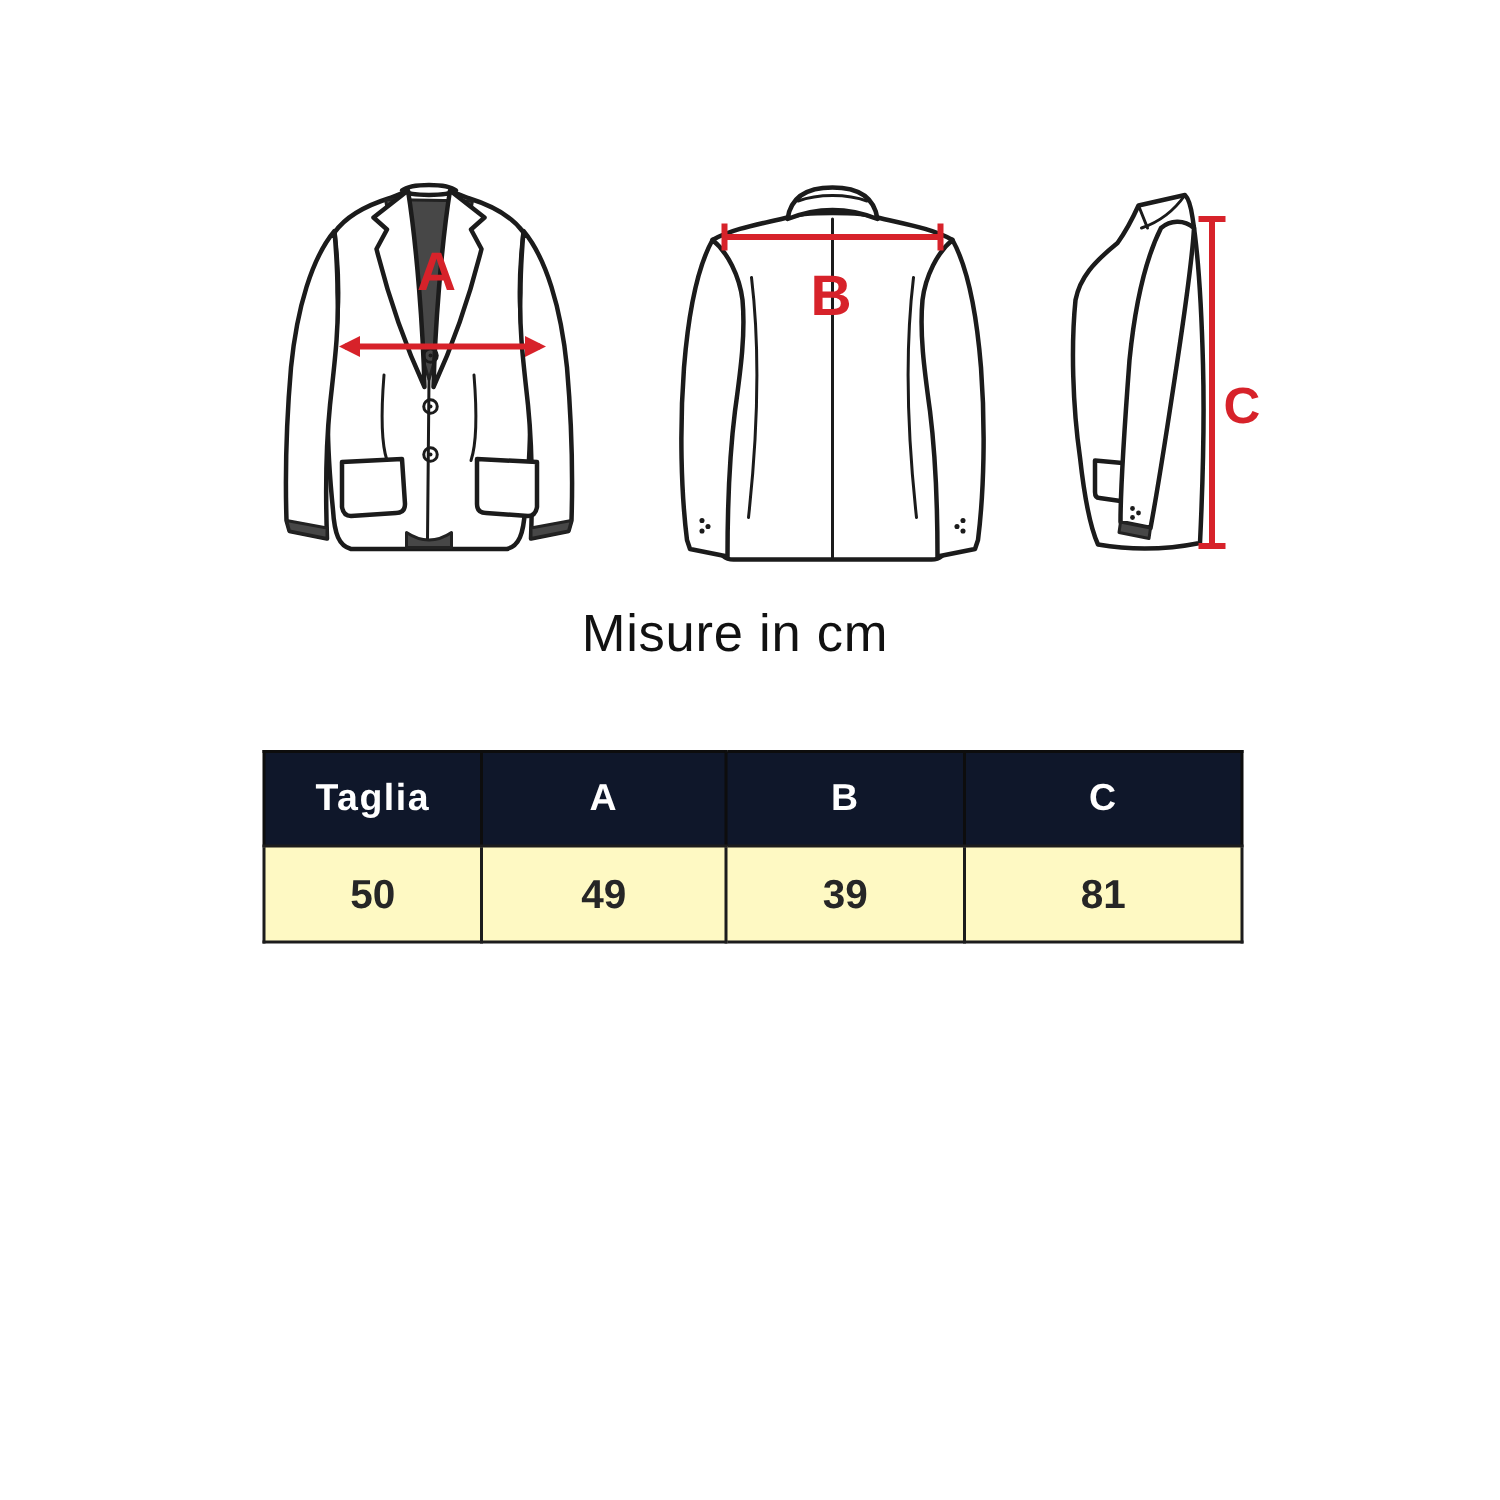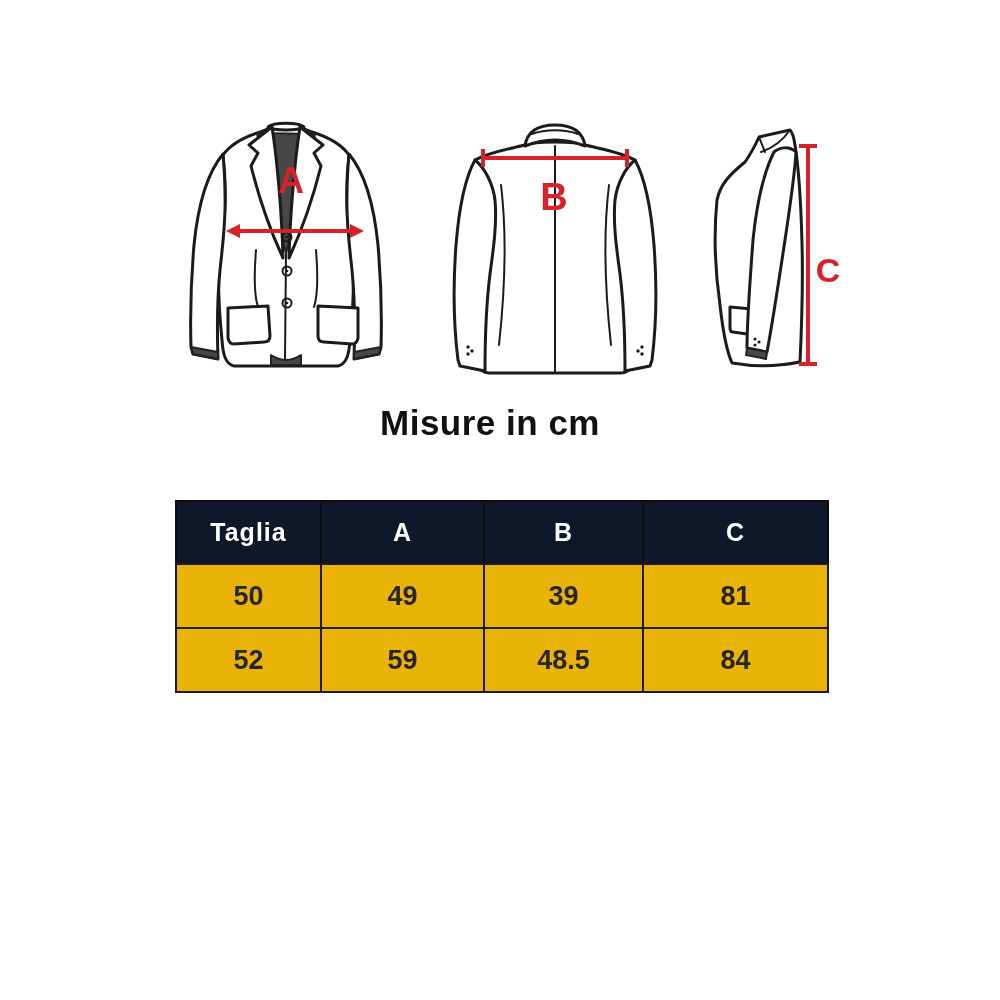--- a/index.html
+++ b/index.html
@@ -16,37 +16,37 @@
   .outline{fill:#ffffff;stroke:#1b1b1b;stroke-width:3;stroke-linejoin:round;stroke-linecap:round;}
   .outline-thin{fill:none;stroke:#1b1b1b;stroke-width:2;stroke-linejoin:round;stroke-linecap:round;}
   .dark{fill:#474747;stroke:#222222;stroke-width:2;stroke-linejoin:round;}
   .redline{stroke:#d7222a;stroke-width:4;fill:none;stroke-linecap:butt;}
   .redfill{fill:#d7222a;}
   .measure-label{fill:#d7222a;font-weight:bold;font-size:36px;text-anchor:middle;
     font-family:"Liberation Sans", sans-serif;}
 
   .title{
     position:absolute;top:403px;left:0;width:980px;text-align:center;
-    font-size:35px;font-weight:bold;color:#111111;letter-spacing:0.5px;
+    font-size:35px;font-weight:normal;color:#111111;letter-spacing:0.5px;
   }
 
   table.size-table{
     position:absolute;left:175px;top:500px;border-collapse:collapse;table-layout:fixed;
     width:652px;
   }
   table.size-table th, table.size-table td{
     text-align:center;vertical-align:middle;padding:0;
     border:2px solid #1c1c1c;
   }
   table.size-table thead th{
     background:#0f172a;color:#ffffff;height:61px;font-size:25px;font-weight:bold;
     letter-spacing:1px;border-color:#0d0d0d;border-bottom-color:#1c1c1c;
   }
   table.size-table tbody td{
-    background:#eab308;color:#262626;height:62px;font-size:27px;font-weight:bold;
+    background:#fef9c3;color:#262626;height:62px;font-size:27px;font-weight:bold;
   }
 </style>
 </head>
 <body>
 
 <div class="stage">
 
   <svg id="front-view" class="view" viewBox="0 0 250 290">
     <g>
       <path class="outline" d="M 100 32 C 84 37 70 45 63 55 C 67 90 66 115 61 143 C 57 168 58 200 62 240
@@ -159,22 +159,16 @@
         <th>C</th>
       </tr>
     </thead>
     <tbody>
       <tr>
         <td>50</td>
         <td>49</td>
         <td>39</td>
         <td>81</td>
       </tr>
-      <tr>
-        <td>52</td>
-        <td>59</td>
-        <td>48.5</td>
-        <td>84</td>
-      </tr>
     </tbody>
   </table>
 
 </div>
 
 </body></html>

